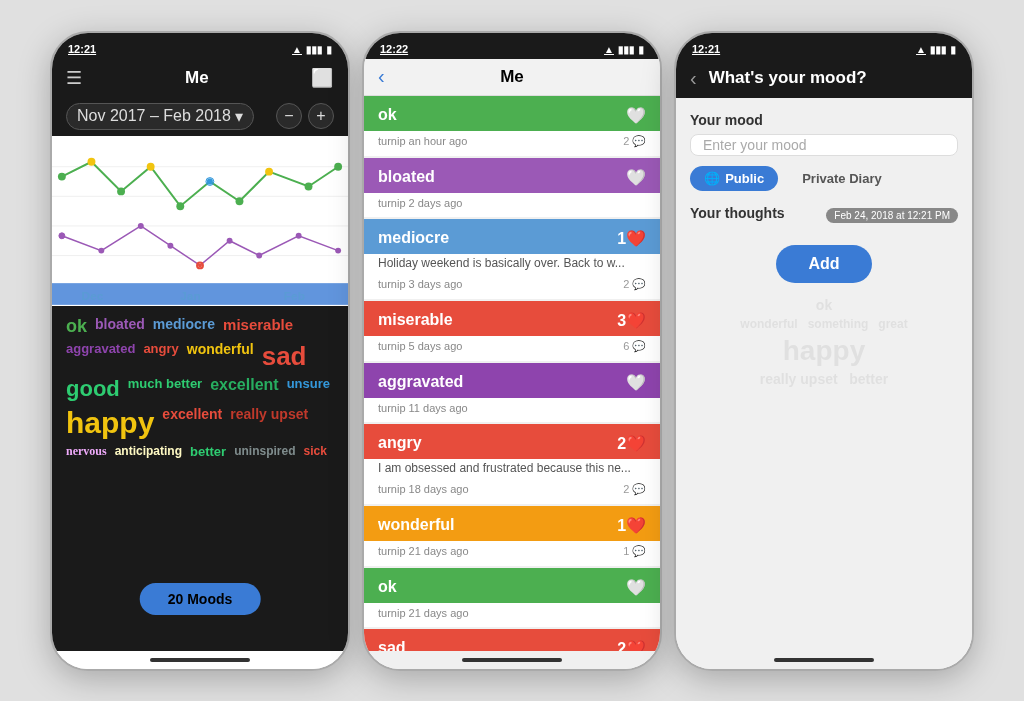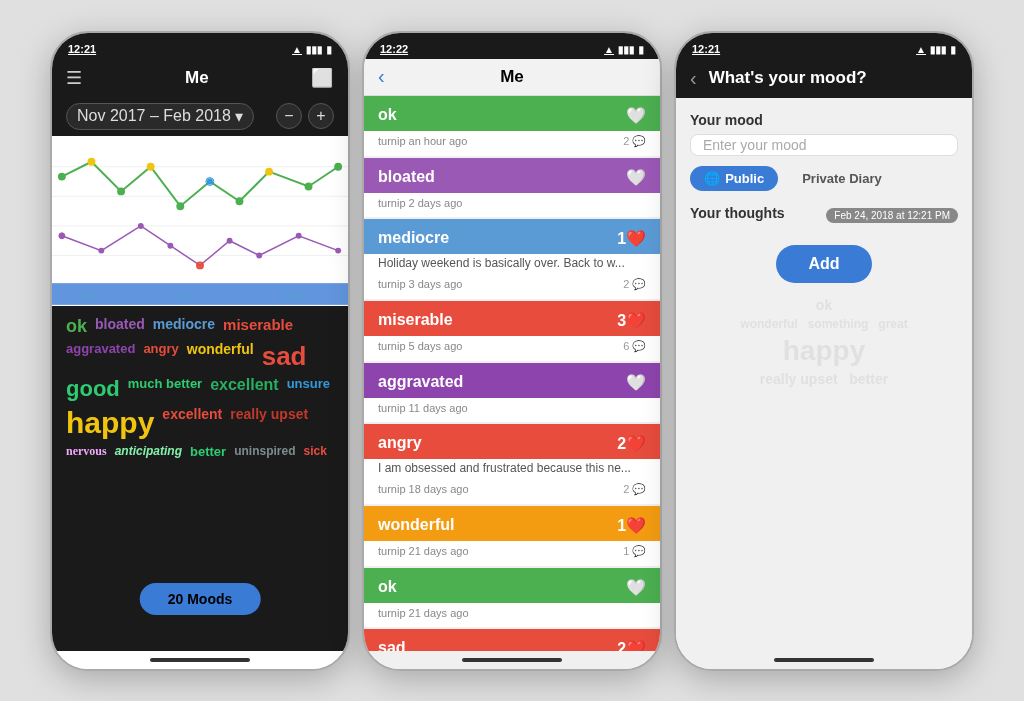--- a/index.html
+++ b/index.html
@@ -356,21 +356,21 @@
         <span class="word" style="color:#f1c40f;font-size:14px;">wonderful</span>
         <span class="word" style="color:#e74c3c;font-size:26px;">sad</span>
         <span class="word" style="color:#2ecc71;font-size:22px;">good</span>
         <span class="word" style="color:#2ecc71;font-size:13px;">much better</span>
         <span class="word" style="color:#27ae60;font-size:16px;">excellent</span>
         <span class="word" style="color:#3498db;font-size:13px;">unsure</span>
         <span class="word" style="color:#f1c40f;font-size:30px;">happy</span>
         <span class="word" style="color:#e74c3c;font-size:14px;">excellent</span>
         <span class="word" style="color:#c0392b;font-size:14px;">really upset</span>
         <span class="word" style="color:#f0abfc;font-size:12px;font-family:Liberation Serif, serif;">nervous</span>
-        <span class="word" style="color:#86efac;font-size:12px;font-style:italic;">anticipating</span>
+        <span class="word" style="color:#fef9c3;font-size:12px;">anticipating</span>
         <span class="word" style="color:#2ecc71;font-size:13px;">better</span>
         <span class="word" style="color:#7f8c8d;font-size:12px;">uninspired</span>
         <span class="word" style="color:#e74c3c;font-size:12px;">sick</span>
       </div>
       <div class="bottom-btn">20 Moods</div>
     </div>
     <div class="home-indicator">
       <div class="home-bar"></div>
     </div>
   </div>

